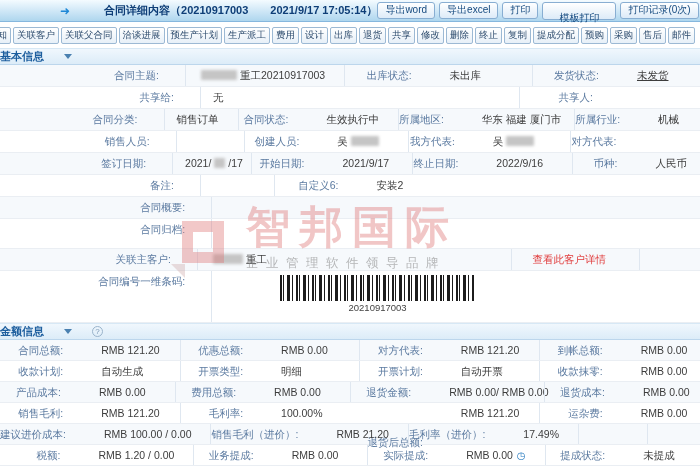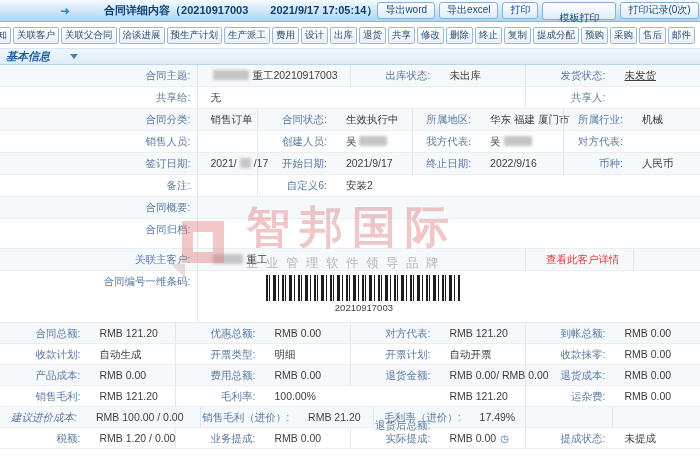--- a/index.html
+++ b/index.html
@@ -17,28 +17,28 @@
       background:linear-gradient(#ffffff,#ddebf8);border:1px solid #88aed2;border-radius:3px;color:#14497f;}
   .hb.wide{padding:8px 16px;}
   
   .tbar{height:26px;display:flex;align-items:center;justify-content:flex-end;gap:2px;
         padding-right:5px;background:#fff;overflow:hidden;}
   .tb{font-size:9.5px;height:17px;line-height:14px;padding:0 3px;white-space:nowrap;
       background:linear-gradient(#ffffff,#e7f0f8);border:1px solid #9cb9d4;border-radius:2px;color:#2e4c6e;}
   
   .sect{height:17px;background:linear-gradient(#f0f7fd,#dcecf8);border-top:1px solid #d7e8f5;
         border-bottom:1px solid #bcd6ec;color:#1d5e9e;font-weight:bold;font-size:11px;
-        display:flex;align-items:center;gap:20px;padding-left:6px;font-style:italic;}
+        display:flex;align-items:center;gap:20px;}
   .tri{width:0;height:0;border-left:4px solid transparent;border-right:4px solid transparent;
        border-top:5px solid #4a80b0;}
   .help{width:11px;height:11px;border:1px solid #9ab4cc;border-radius:50%;color:#7c98b5;
         font-size:8px;line-height:10px;text-align:center;font-weight:normal;}
   
   .row{display:flex;height:22px;line-height:21px;border-bottom:1px solid #eaeef3;background:#fff;
-       font-size:10.5px;}
+       font-size:10.5px;gap:19px;}
   .row.alt{background:#f6f9fc;}
   #amount-rows .row{height:21px;}
   .cell{overflow:visible;white-space:nowrap;}
   .cell.l{text-align:right;padding-right:7px;color:#5b7aa0;}
   .cell.v{padding-left:12px;color:#3d3d3d;}
   .cell.bl{border-left:1px solid #dfe7f0;}
   .cell.link{text-align:center;color:#e03b3b;cursor:pointer;padding:0 20px;}
   .blur{display:inline-block;height:10px;background:#c5c5c5;filter:blur(1.5px);
         vertical-align:-1px;border-radius:1px;margin:0 3px;}
   .clock{color:#2f7fc1;font-size:10px;margin-left:4px;}
@@ -171,20 +171,25 @@
         <div class="cell l" style="width: 28.2%;">合同编号一维条码:</div>
         <div class="cell v bl" style="width: 71.8%;">
           <div class="bc">
             <div class="bars"></div>
             <div class="bcn">20210917003</div>
           </div>
         </div>
       </div>
     </div>
 
+  <div class="sect">
+    <span>金额信息</span>
+    <span class="tri"></span>
+    <span class="help">?</span>
+  </div>
   <div id="amount-rows">
       <div class="row alt">
         <div class="cell l" style="width: 12.5%;">合同总额:</div>
         <div class="cell v" style="width: 12.5%;">RMB 121.20</div>
         <div class="cell l bl" style="width: 12.5%;">优惠总额:</div>
         <div class="cell v" style="width: 12.5%;">RMB 0.00</div>
         <div class="cell l bl" style="width: 12.5%;">对方代表:</div>
         <div class="cell v" style="width: 12.5%;">RMB 121.20</div>
         <div class="cell l bl" style="width: 12.5%;">到帐总额:</div>
         <div class="cell v" style="width: 12.5%;">RMB 0.00</div>
@@ -213,21 +218,21 @@
         <div class="cell l" style="width: 12.5%;">销售毛利:</div>
         <div class="cell v" style="width: 12.5%;">RMB 121.20</div>
         <div class="cell l bl" style="width: 12.5%;">毛利率:</div>
         <div class="cell v" style="width: 12.5%;">100.00%</div>
         <div class="cell l bl" style="width: 12.5%; margin-top: 29px;">退货后总额:</div>
         <div class="cell v" style="width: 12.5%;">RMB 121.20</div>
         <div class="cell l bl" style="width: 12.5%;">运杂费:</div>
         <div class="cell v" style="width: 12.5%;">RMB 0.00</div>
       </div>
       <div class="row alt">
-        <div class="cell l" style="width: 12%; font-style: italic;">建议进价成本:</div>
+        <div class="cell l" style="width: 12%;">建议进价成本:</div>
         <div class="cell v" style="width: 16.5%;">RMB 100.00 / 0.00</div>
         <div class="cell l bl" style="width: 13.8%;">销售毛利（进价）:</div>
         <div class="cell v" style="width: 11%;">RMB 21.20</div>
         <div class="cell l bl" style="width: 13.5%;">毛利率（进价）:</div>
         <div class="cell v" style="width: 8.2%;">17.49%</div>
         <div class="cell l bl" style="width: 12.5%;"></div>
         <div class="cell v bl" style="width: 12.5%;"></div>
       </div>
       <div class="row">
         <div class="cell l" style="width: 12.5%;">税额:</div>

